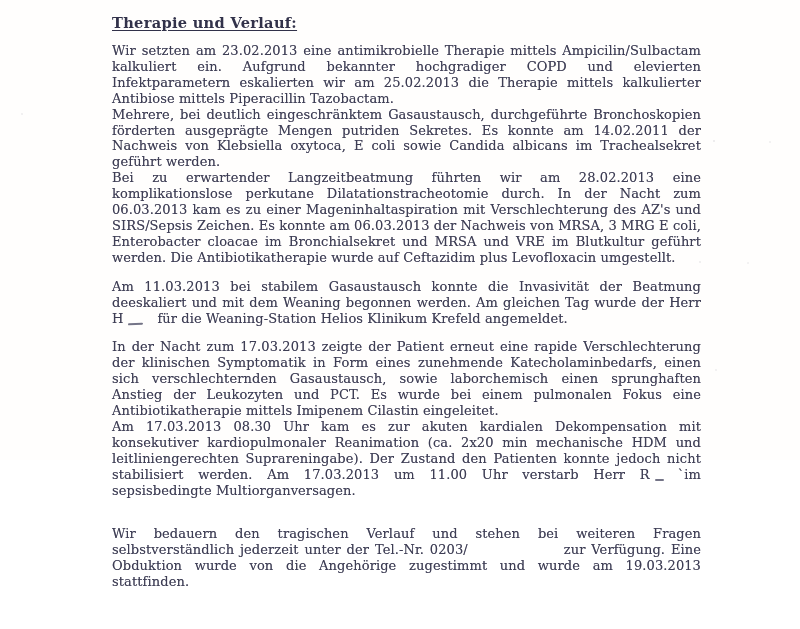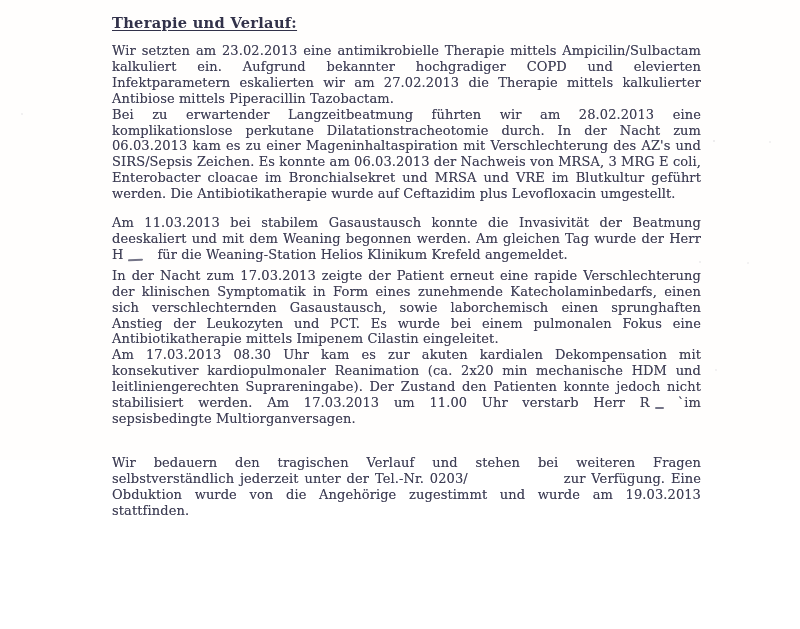--- a/index.html
+++ b/index.html
@@ -30,21 +30,21 @@
     text-decoration: underline;
     text-decoration-thickness: 1.4px;
     text-underline-offset: 2px;
   }
   p.body {
     margin: 0; text-align: justify;
     font-size: 13px; line-height: 15.9px; letter-spacing: .1px;
     text-shadow: 0 0 .6px rgba(62,62,86,.55);
   }
   .block-1 { margin-bottom: 13px; }
-  .block-2 { margin-bottom: 5px; }
+  .block-2 { margin-bottom: 13px; }
   .block-3 { margin-bottom: 28px; }
   .block-4 { margin-bottom: 33px; }
 
   .redact { display: inline-block; position: relative; height: 9px; vertical-align: baseline; }
   .redact-name-1 { width: 34px; }
   .redact-name-2 { width: 28px; }
   .redact .tick {
     position: absolute; bottom: -2px; left: 5px; height: 1.6px;
     background: rgba(70,70,95,.75); border-radius: 1px;
   }
@@ -54,21 +54,22 @@
 </style>
 </head>
 <body>
 
 <div class="page">
   <div class="content">
 
     <h1 class="heading">Therapie und Verlauf:</h1>
 
     <div class="block-1">
-      <p class="body">Wir setzten am 23.02.2013 eine antimikrobielle Therapie mittels Ampicilin/Sulbactam kalkuliert ein. Aufgrund bekannter hochgradiger COPD und elevierten Infektparametern eskalierten wir am 27.02.2013 die Therapie mittels kalkulierter Antibiose mittels Piperacillin Tazobactam.</p>
+      <p class="body">Wir setzten am 23.02.2013 eine antimikrobielle Therapie mittels Ampicilin/Sulbactam kalkuliert ein. Aufgrund bekannter hochgradiger COPD und elevierten Infektparametern eskalierten wir am 25.02.2013 die Therapie mittels kalkulierter Antibiose mittels Piperacillin Tazobactam.</p>
+      <p class="body">Mehrere, bei deutlich eingeschränktem Gasaustausch, durchgeführte Bronchoskopien förderten ausgeprägte Mengen putriden Sekretes. Es konnte am 14.02.2011 der Nachweis von Klebsiella oxytoca, E coli sowie Candida albicans im Trachealsekret geführt werden.</p>
       <p class="body">Bei zu erwartender Langzeitbeatmung führten wir am 28.02.2013 eine komplikationslose perkutane Dilatationstracheotomie durch. In der Nacht zum 06.03.2013 kam es zu einer Mageninhaltaspiration mit Verschlechterung des AZ's und SIRS/Sepsis Zeichen. Es konnte am 06.03.2013 der Nachweis von MRSA, 3 MRG E coli, Enterobacter cloacae im Bronchialsekret und MRSA und VRE im Blutkultur geführt werden. Die Antibiotikatherapie wurde auf Ceftazidim plus Levofloxacin umgestellt.</p>
     </div>
 
     <div class="block-2">
       <p class="body"><span>Am 11.03.2013 bei stabilem Gasaustausch konnte die Invasivität der Beatmung deeskaliert und mit dem Weaning begonnen werden. Am gleichen Tag wurde der Herr H</span><span class="redact redact-name-1"><span class="tick"></span></span><span>für die Weaning-Station Helios Klinikum Krefeld angemeldet.</span></p>
     </div>
 
     <div class="block-3">
       <p class="body">In der Nacht zum 17.03.2013 zeigte der Patient erneut eine rapide Verschlechterung der klinischen Symptomatik in Form eines zunehmende Katecholaminbedarfs, einen sich verschlechternden Gasaustausch, sowie laborchemisch einen sprunghaften Anstieg der Leukozyten und PCT. Es wurde bei einem pulmonalen Fokus eine Antibiotikatherapie mittels Imipenem Cilastin eingeleitet.</p>
       <p class="body"><span>Am 17.03.2013 08.30 Uhr kam es zur akuten kardialen Dekompensation mit konsekutiver kardiopulmonaler Reanimation (ca. 2x20 min mechanische HDM und leitliniengerechten Suprareningabe). Der Zustand den Patienten konnte jedoch nicht stabilisiert werden. Am 17.03.2013 um 11.00 Uhr verstarb Herr R</span><span class="redact redact-name-2"><span class="tick"></span></span><span>`im sepsisbedingte Multiorganversagen.</span></p>

